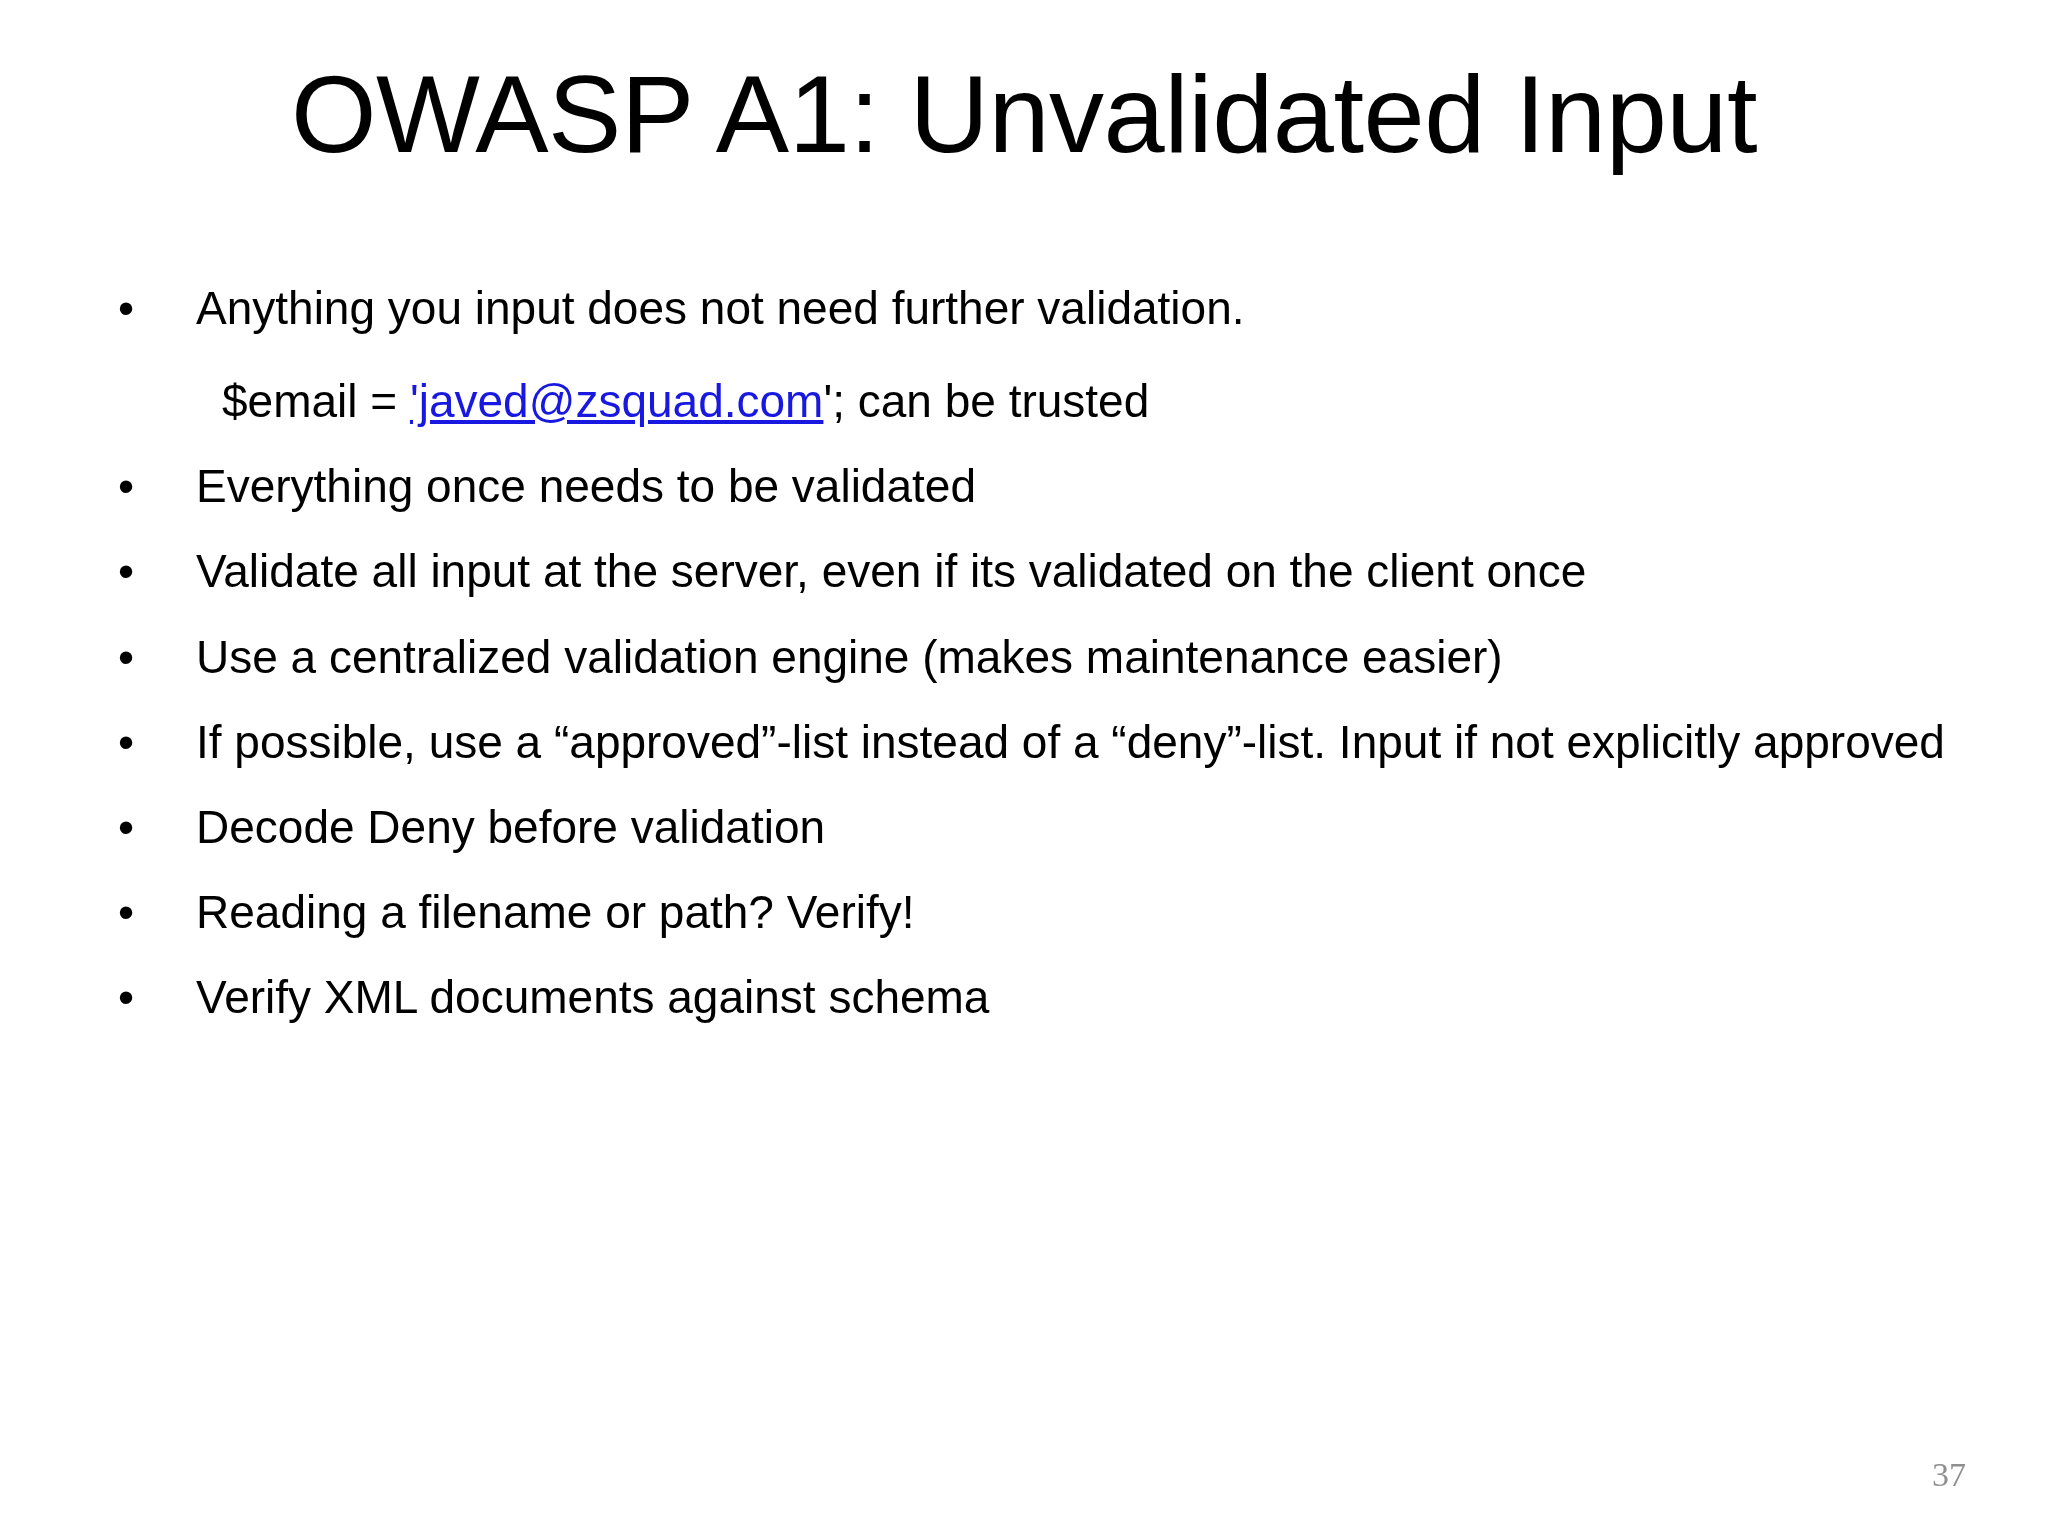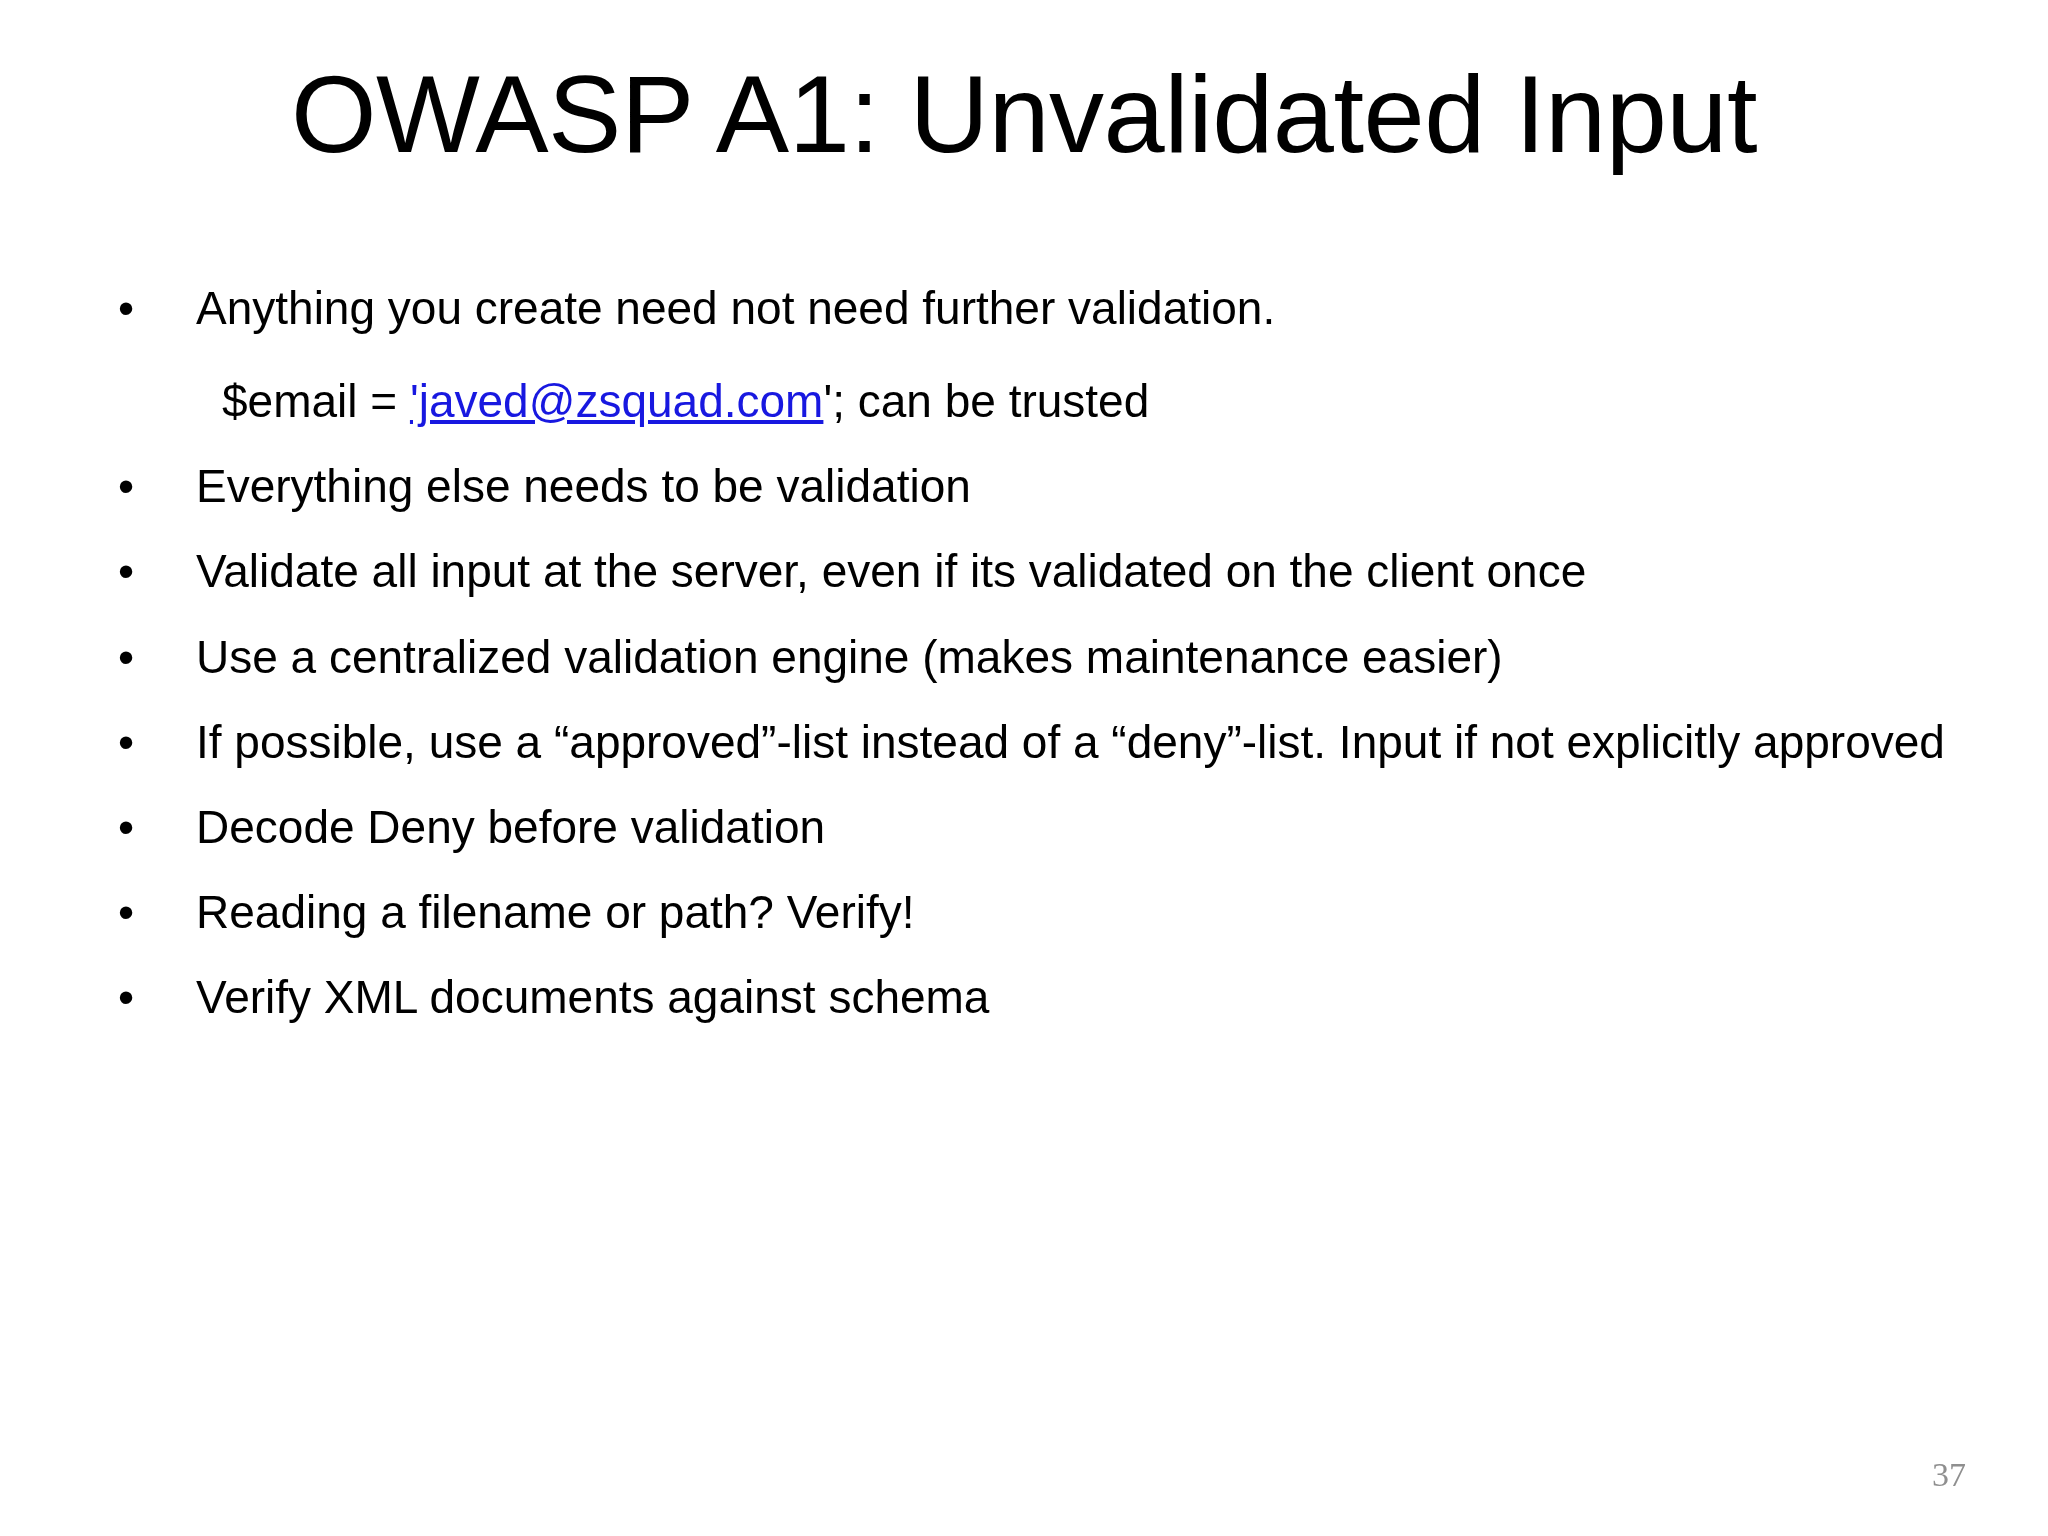--- a/index.html
+++ b/index.html
@@ -84,30 +84,30 @@
 <body>
 
 <div class="slide">
 
   <div class="slide-title">OWASP A1: Unvalidated Input</div>
 
   <div class="body-block">
 
     <div class="bullet-row">
       <span class="bullet-marker">•</span>
-      <span class="bullet-text">Anything you create need not need further validation.</span>
+      <span class="bullet-text">Anything you input does not need further validation.</span>
     </div>
 
     <div class="sub-line">
       <span>$email = </span><a class="hyperlink" href="#">'javed@zsquad.com</a><span>'; can be trusted</span>
     </div>
 
     <div class="bullet-row">
       <span class="bullet-marker">•</span>
-      <span class="bullet-text">Everything else needs to be validation</span>
+      <span class="bullet-text">Everything once needs to be validated</span>
     </div>
 
 
     <div class="bullet-row">
       <span class="bullet-marker">•</span>
       <span class="bullet-text">Validate all input at the server, even if its validated on the client once</span>
     </div>
 
     <div class="bullet-row">
       <span class="bullet-marker">•</span>

